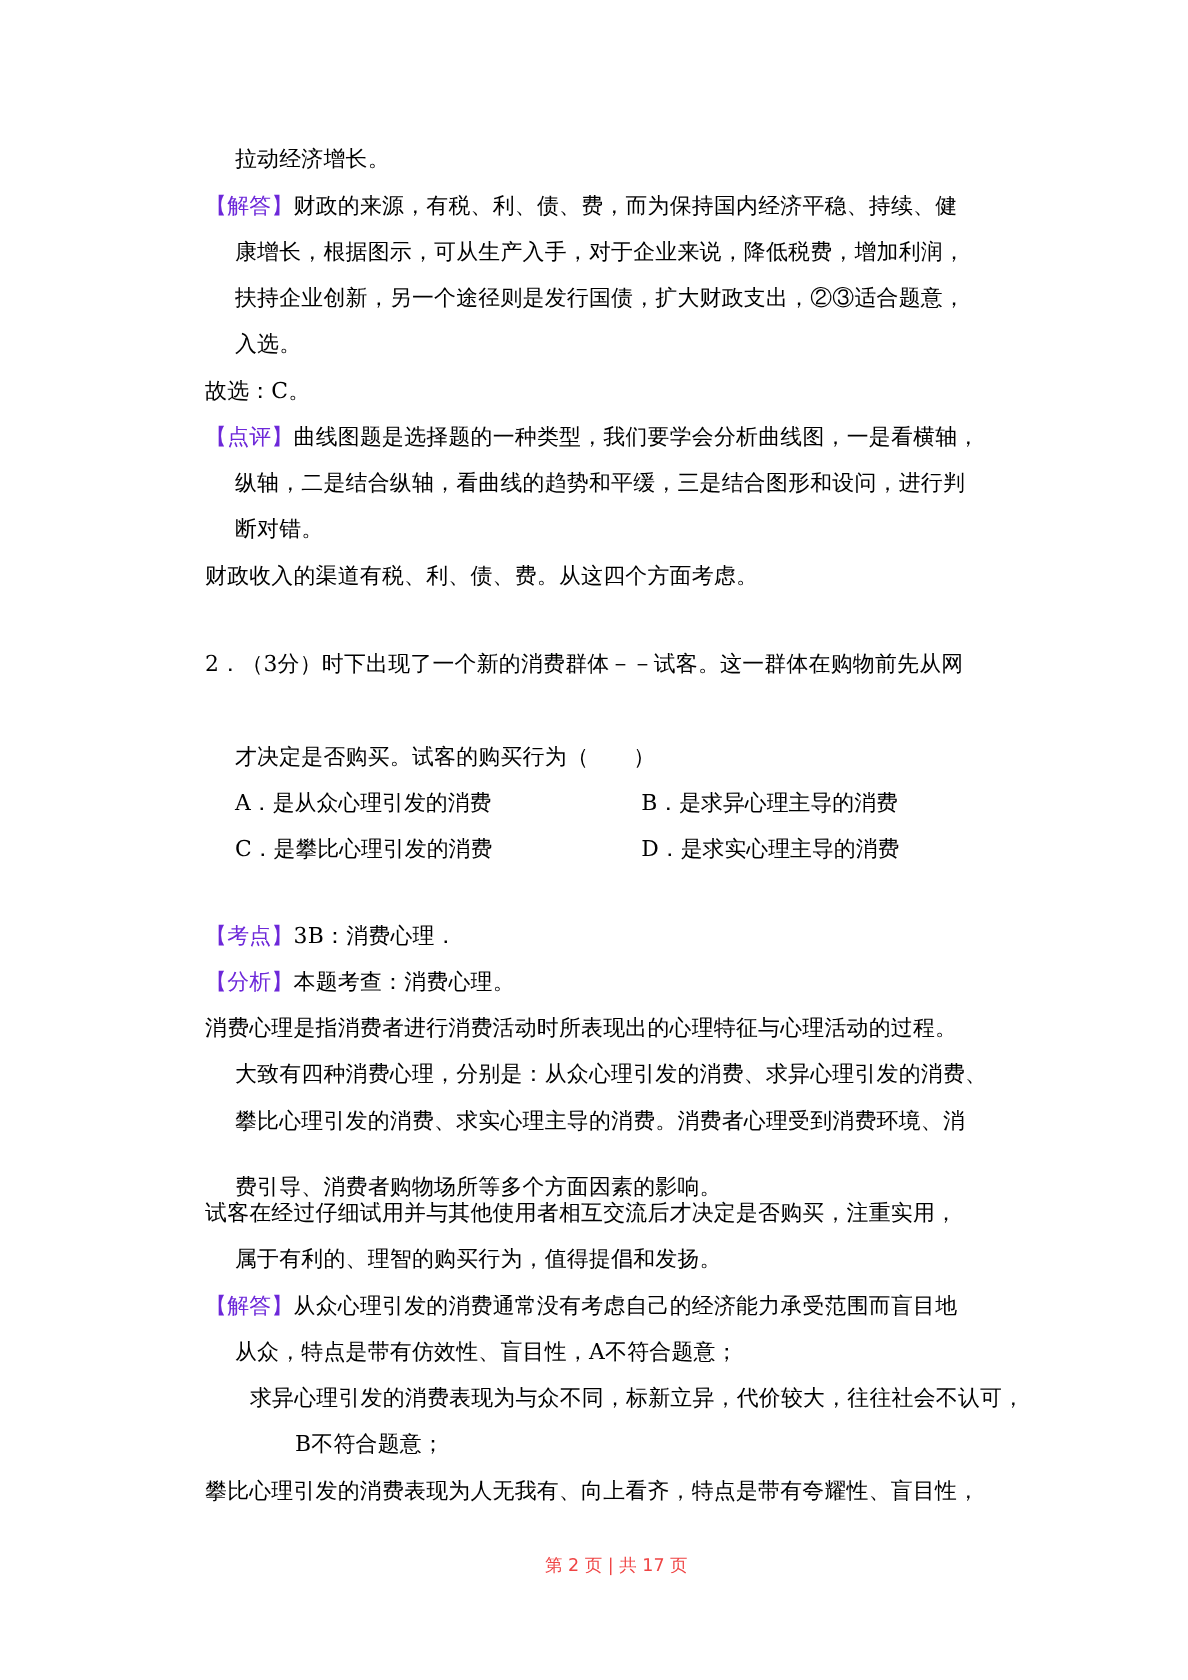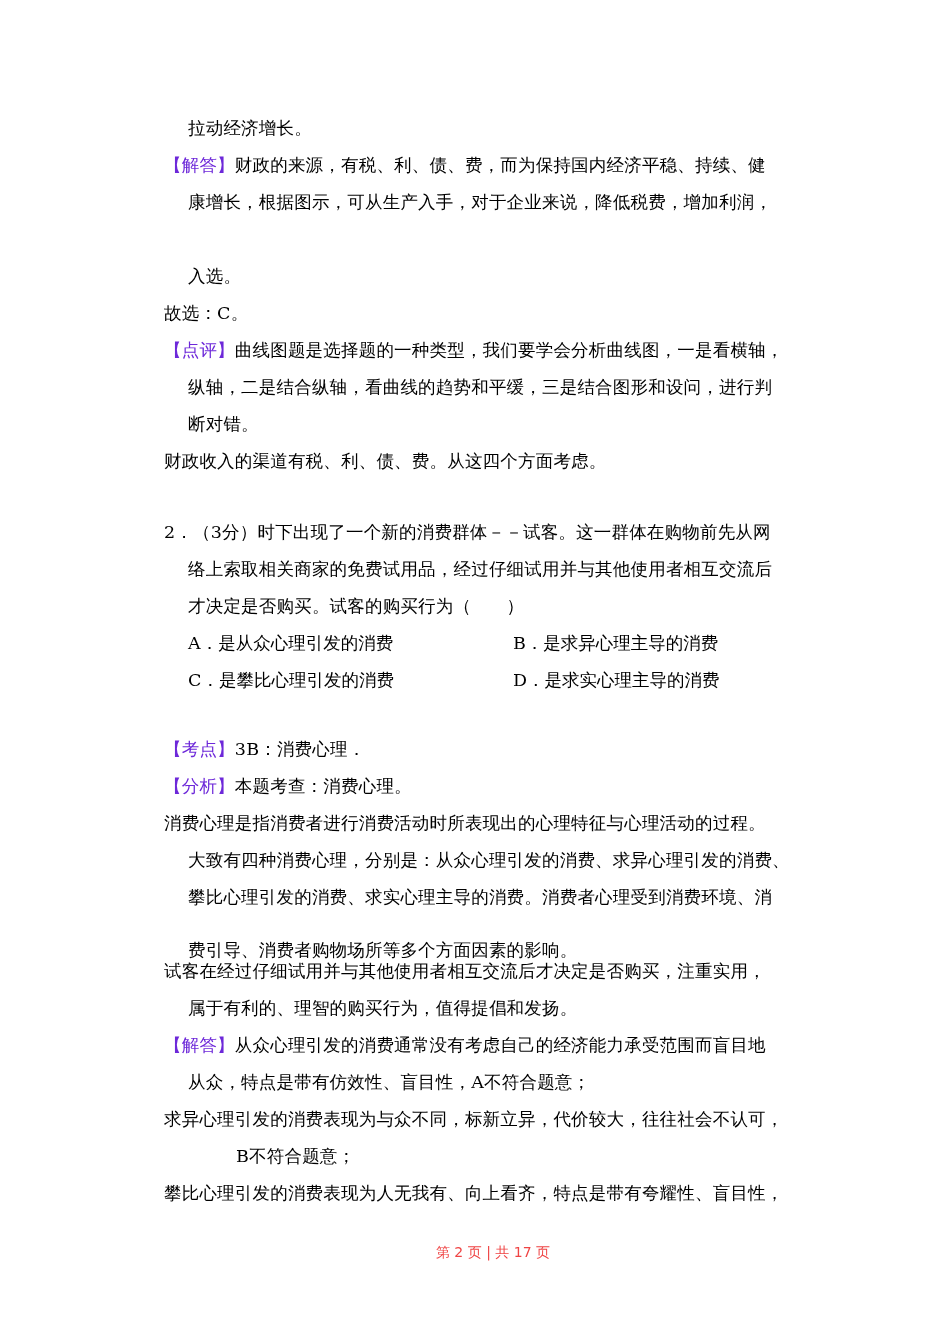--- a/index.html
+++ b/index.html
@@ -53,34 +53,34 @@
 <body>
 
 <div class="page">
 
   <div class="line indent" style="top:116px;">拉动经济增长。</div>
 
   <div class="line flush" style="top:153px;">
     <span class="tag">【解答】</span><span>财政的来源，有税、利、债、费，而为保持国内经济平稳、持续、健</span>
   </div>
   <div class="line indent" style="top:190px;">康增长，根据图示，可从生产入手，对于企业来说，降低税费，增加利润，</div>
+  <div class="line indent" style="top:227px;">扶持企业创新，另一个途径则是发行国债，扩大财政支出，②③适合题意，</div>
   <div class="line indent" style="top:264px;">入选。</div>
 
   <div class="line flush" style="top:301px;">故选：C。</div>
 
   <div class="line flush" style="top:338px;">
     <span class="tag">【点评】</span><span>曲线图题是选择题的一种类型，我们要学会分析曲线图，一是看横轴，</span>
   </div>
   <div class="line indent" style="top:375px;">纵轴，二是结合纵轴，看曲线的趋势和平缓，三是结合图形和设问，进行判</div>
   <div class="line indent" style="top:412px;">断对错。</div>
 
   <div class="line flush" style="top:449px;">财政收入的渠道有税、利、债、费。从这四个方面考虑。</div>
 
   <div class="line flush" style="top:520px;">2．（3分）时下出现了一个新的消费群体－－试客。这一群体在购物前先从网</div>
-  <div class="line indent" style="top:557px;">络上索取相关商家的免费试用品，经过仔细试用并与其他使用者相互交流后</div>
   <div class="line indent" style="top:594px;">才决定是否购买。试客的购买行为（　　）</div>
 
   <div class="opt" style="left:170px; top:631px;">A．是从众心理引发的消费</div>
   <div class="opt" style="left:495px; top:631px;">B．是求异心理主导的消费</div>
   <div class="opt" style="left:170px; top:668px;">C．是攀比心理引发的消费</div>
   <div class="opt" style="left:495px; top:668px;">D．是求实心理主导的消费</div>
 
   <div class="line flush" style="top:737px;">
     <span class="tag">【考点】</span><span>3B：消费心理．</span>
   </div>
@@ -93,18 +93,18 @@
   <div class="line indent" style="top:848px;">大致有四种消费心理，分别是：从众心理引发的消费、求异心理引发的消费、</div>
   <div class="line indent" style="top:885px;">攀比心理引发的消费、求实心理主导的消费。消费者心理受到消费环境、消</div>
   <div class="line indent" style="top:922px;margin-top:16px;">费引导、消费者购物场所等多个方面因素的影响。</div>
   <div class="line flush" style="top:959px;">试客在经过仔细试用并与其他使用者相互交流后才决定是否购买，注重实用，</div>
   <div class="line indent" style="top:996px;">属于有利的、理智的购买行为，值得提倡和发扬。</div>
 
   <div class="line flush" style="top:1033px;">
     <span class="tag">【解答】</span><span>从众心理引发的消费通常没有考虑自己的经济能力承受范围而盲目地</span>
   </div>
   <div class="line indent" style="top:1070px;">从众，特点是带有仿效性、盲目性，A不符合题意；</div>
-  <div class="line flush" style="top:1107px;">求异心理引发的消费表现为与众不同，标新立异，代价较大，往往社会不认可，</div>
+  <div class="line flush" style="top:1107px;margin-left:36px;">求异心理引发的消费表现为与众不同，标新立异，代价较大，往往社会不认可，</div>
   <div class="line indent" style="top:1144px;margin-left:48px;">B不符合题意；</div>
   <div class="line flush" style="top:1181px;">攀比心理引发的消费表现为人无我有、向上看齐，特点是带有夸耀性、盲目性，</div>
 
   <div class="footer">第 2 页 | 共 17 页</div>
 </div>
 
 </body></html>

